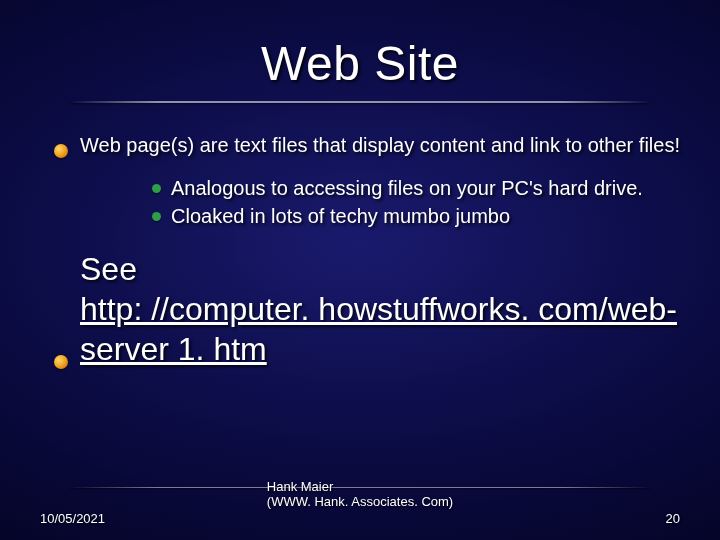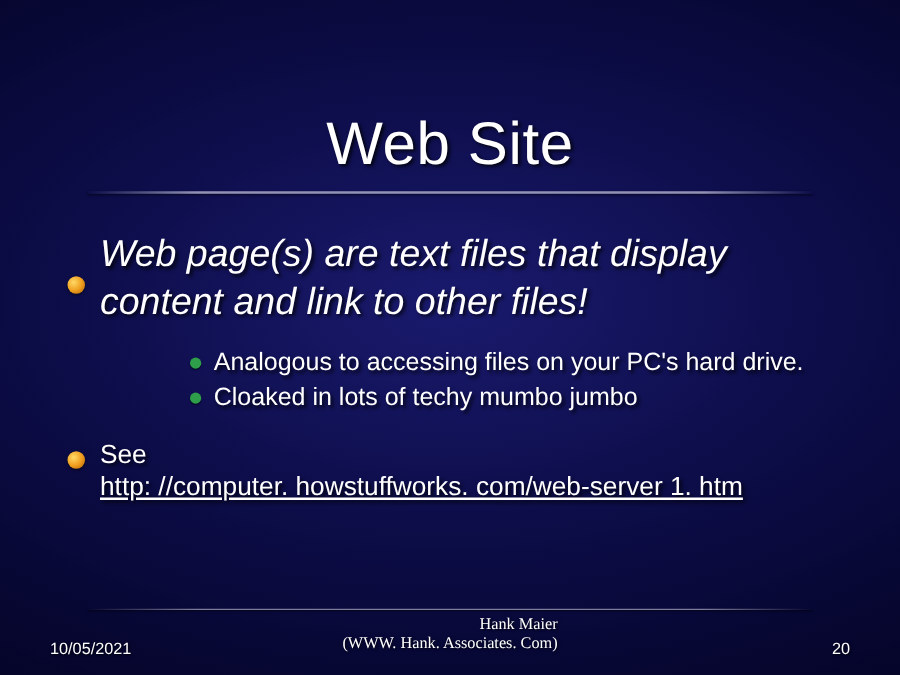--- a/index.html
+++ b/index.html
@@ -7,42 +7,41 @@
   body {
     background: radial-gradient(ellipse 120% 90% at 50% 45%, #1a1a6e 0%, #0d0d4a 35%, #060630 65%, #020218 100%);
     font-family: Arial, Helvetica, sans-serif;
     color: #fff;
     position: relative;
   }
   .title {
     font-family: Impact, "Arial Black", sans-serif;
     font-size: 48px;
     text-align: center;
-    padding-top: 88px;
+    padding-top: 36px;
     padding-bottom: 6px;
     letter-spacing: 0.5px;
     text-shadow: 2px 2px 3px rgba(0,0,0,0.8);
   }
   .title-underline {
     height: 2px;
     background: linear-gradient(to right, rgba(200,200,220,0) 0%, rgba(200,200,220,0.7) 15%, rgba(200,200,220,0.7) 85%, rgba(200,200,220,0) 100%);
     margin: 4px 70px 0 70px;
     box-shadow: 0 1px 2px rgba(0,0,0,0.6);
   }
   .content {
     padding: 30px 40px 0 54px;
   }
   .bullet-main {
     display: flex;
     align-items: center;
     margin-bottom: 6px;
-    font-size: 30px;
+    font-size: 20px;
     line-height: 1.25;
     text-shadow: 2px 2px 3px rgba(0,0,0,0.8);
-    font-style: italic;
   }
   .bullet-main .dot {
     flex: 0 0 auto;
     width: 14px; height: 14px;
     margin-top: 10px;
     margin-right: 12px;
     border-radius: 50%;
     background: radial-gradient(circle at 35% 35%, #ffd966 0%, #f0a020 50%, #b06000 100%);
     box-shadow: 0 1px 2px rgba(0,0,0,0.6);
   }
@@ -63,22 +62,22 @@
     width: 9px; height: 9px;
     margin-top: 8px;
     margin-right: 10px;
     border-radius: 50%;
     background: #2e9e4a;
     box-shadow: 0 1px 1px rgba(0,0,0,0.6);
   }
   .bullet-sub .text { flex: 1 1 auto; }
   .see-block {
     display: flex;
-    align-items: flex-start;
-    font-size: 21px;
+    align-items: flex-end;
+    font-size: 32px;
     line-height: 1.25;
     margin-top: 6px;
     text-shadow: 2px 2px 3px rgba(0,0,0,0.8);
   }
   .see-block .dot {
     flex: 0 0 auto;
     width: 14px; height: 14px;
     margin-top: 10px;
     margin-right: 12px;
     border-radius: 50%;
@@ -104,24 +103,23 @@
     position: absolute;
     left: 70px; right: 70px; bottom: 52px;
     height: 1.5px;
     background: linear-gradient(to right, rgba(200,200,220,0) 0%, rgba(200,200,220,0.6) 15%, rgba(200,200,220,0.6) 85%, rgba(200,200,220,0) 100%);
     box-shadow: 0 1px 1px rgba(0,0,0,0.5);
   }
   .footer .center {
     position: absolute;
     left: 50%;
     transform: translateX(-50%);
-    text-align: right;
+    text-align: left;
     line-height: 1.15;
-    bottom: 4px;
-    font-family: Liberation Serif, serif;
+    bottom: 16px;
   }
 </style>
 </head>
 <body>
 
 <div class="title">Web Site</div>
 <div class="title-underline"></div>
 
 <div class="content">
 

